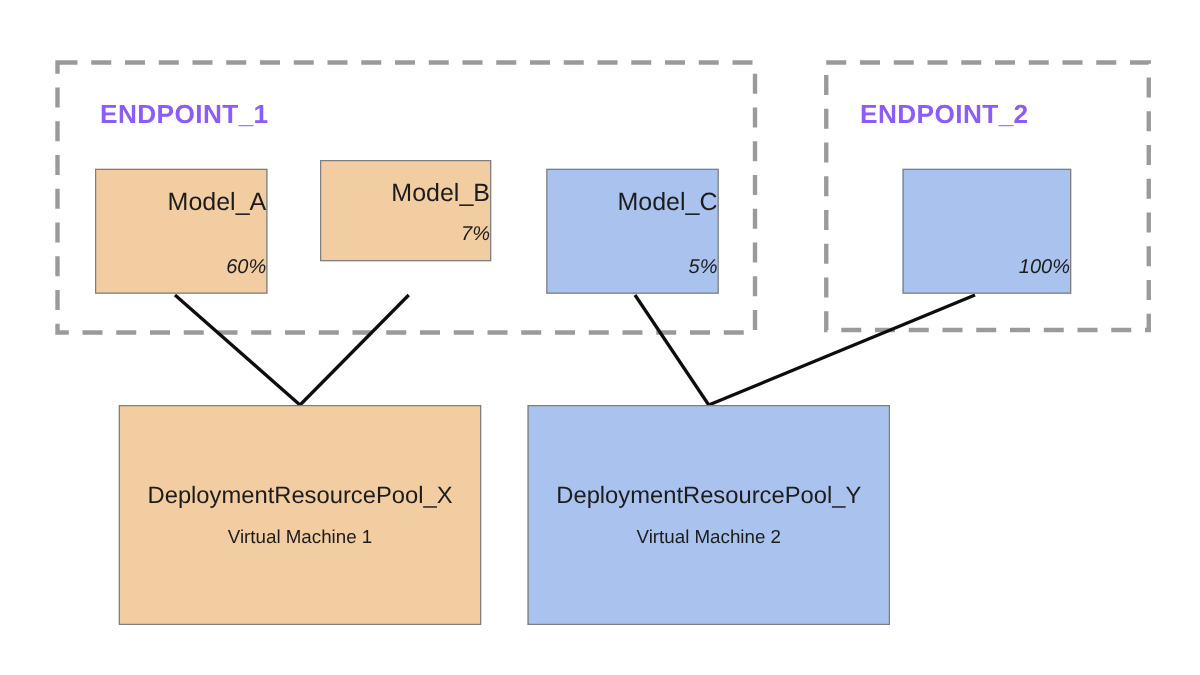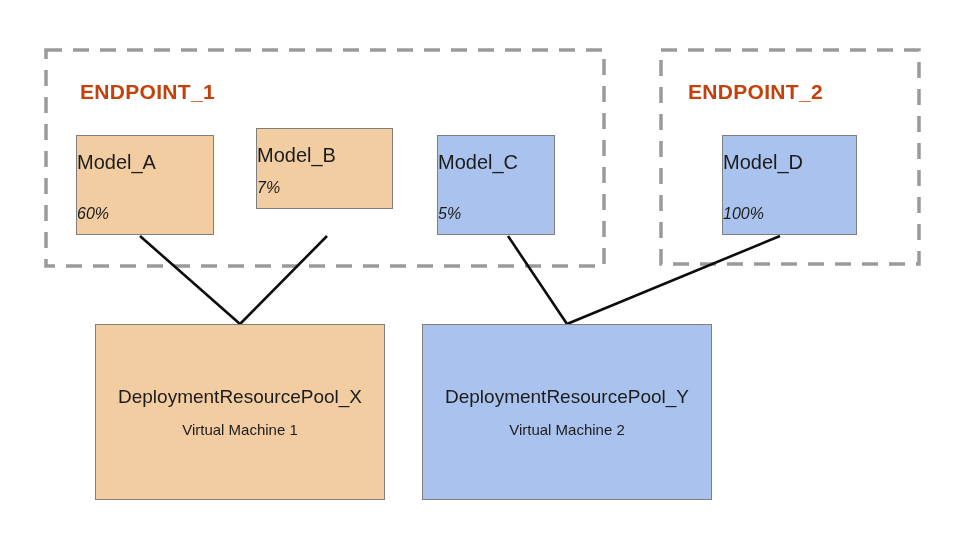--- a/index.html
+++ b/index.html
@@ -3,25 +3,25 @@
 <meta charset="utf-8">
 <style>
   html,body{margin:0;padding:0;background:#ffffff;}
   .canvas{
     position:relative;width:960px;height:540px;background:#ffffff;
     font-family:"Liberation Sans",sans-serif;overflow:hidden;
   }
   .overlay{position:absolute;left:0;top:0;width:960px;height:540px;z-index:1;}
   .ep-label{
     position:absolute;z-index:2;font-weight:bold;font-size:21px;
-    color:#c2410c;letter-spacing:0.3px;white-space:nowrap;
+    color:#8b5cf6;letter-spacing:0.3px;white-space:nowrap;
   }
   .node{
     position:absolute;z-index:2;border:1.6px solid #7f7f7f;
-    box-sizing:border-box;text-align:left;color:#1c1c1c;
+    box-sizing:border-box;text-align:right;color:#1c1c1c;
   }
   .orange{background:#F2CDA2;}
   .blue{background:#A9C3EE;}
   .model .name{font-size:20px;margin-top:15px;}
   .model .pct{position:absolute;left:0;bottom:11px;width:100%;font-size:16px;font-style:italic;}
   .pool{
     display:flex;flex-direction:column;align-items:center;
     justify-content:center;gap:13px;
   }
   .pool .name{font-size:19px;}
@@ -47,27 +47,26 @@
   <div class="node model orange" style="left:76px;top:135px;width:138px;height:100px">
     <div class="name">Model_A</div>
     <div class="pct">60%</div>
   </div>
 
   <div class="node model orange" style="left:256px;top:128px;width:137px;height:81px">
     <div class="name">Model_B</div>
     <div class="pct">7%</div>
   </div>
 
-  <div class="node model blue" style="left:437px;top:135px;width:118px;height:100px">
+  <div class="node model blue" style="left:437px;top:135px;width:138px;height:100px">
     <div class="name">Model_C</div>
     <div class="pct">5%</div>
   </div>
 
   <div class="node model blue" style="left:722px;top:135px;width:135px;height:100px">
-    <div class="name">Model_D</div>
     <div class="pct">100%</div>
   </div>
 
   <div class="node pool orange" style="left:95px;top:324px;width:290px;height:176px">
     <div class="name">DeploymentResourcePool_X</div>
     <div class="vm">Virtual Machine 1</div>
   </div>
 
   <div class="node pool blue" style="left:422px;top:324px;width:290px;height:176px">
     <div class="name">DeploymentResourcePool_Y</div>

